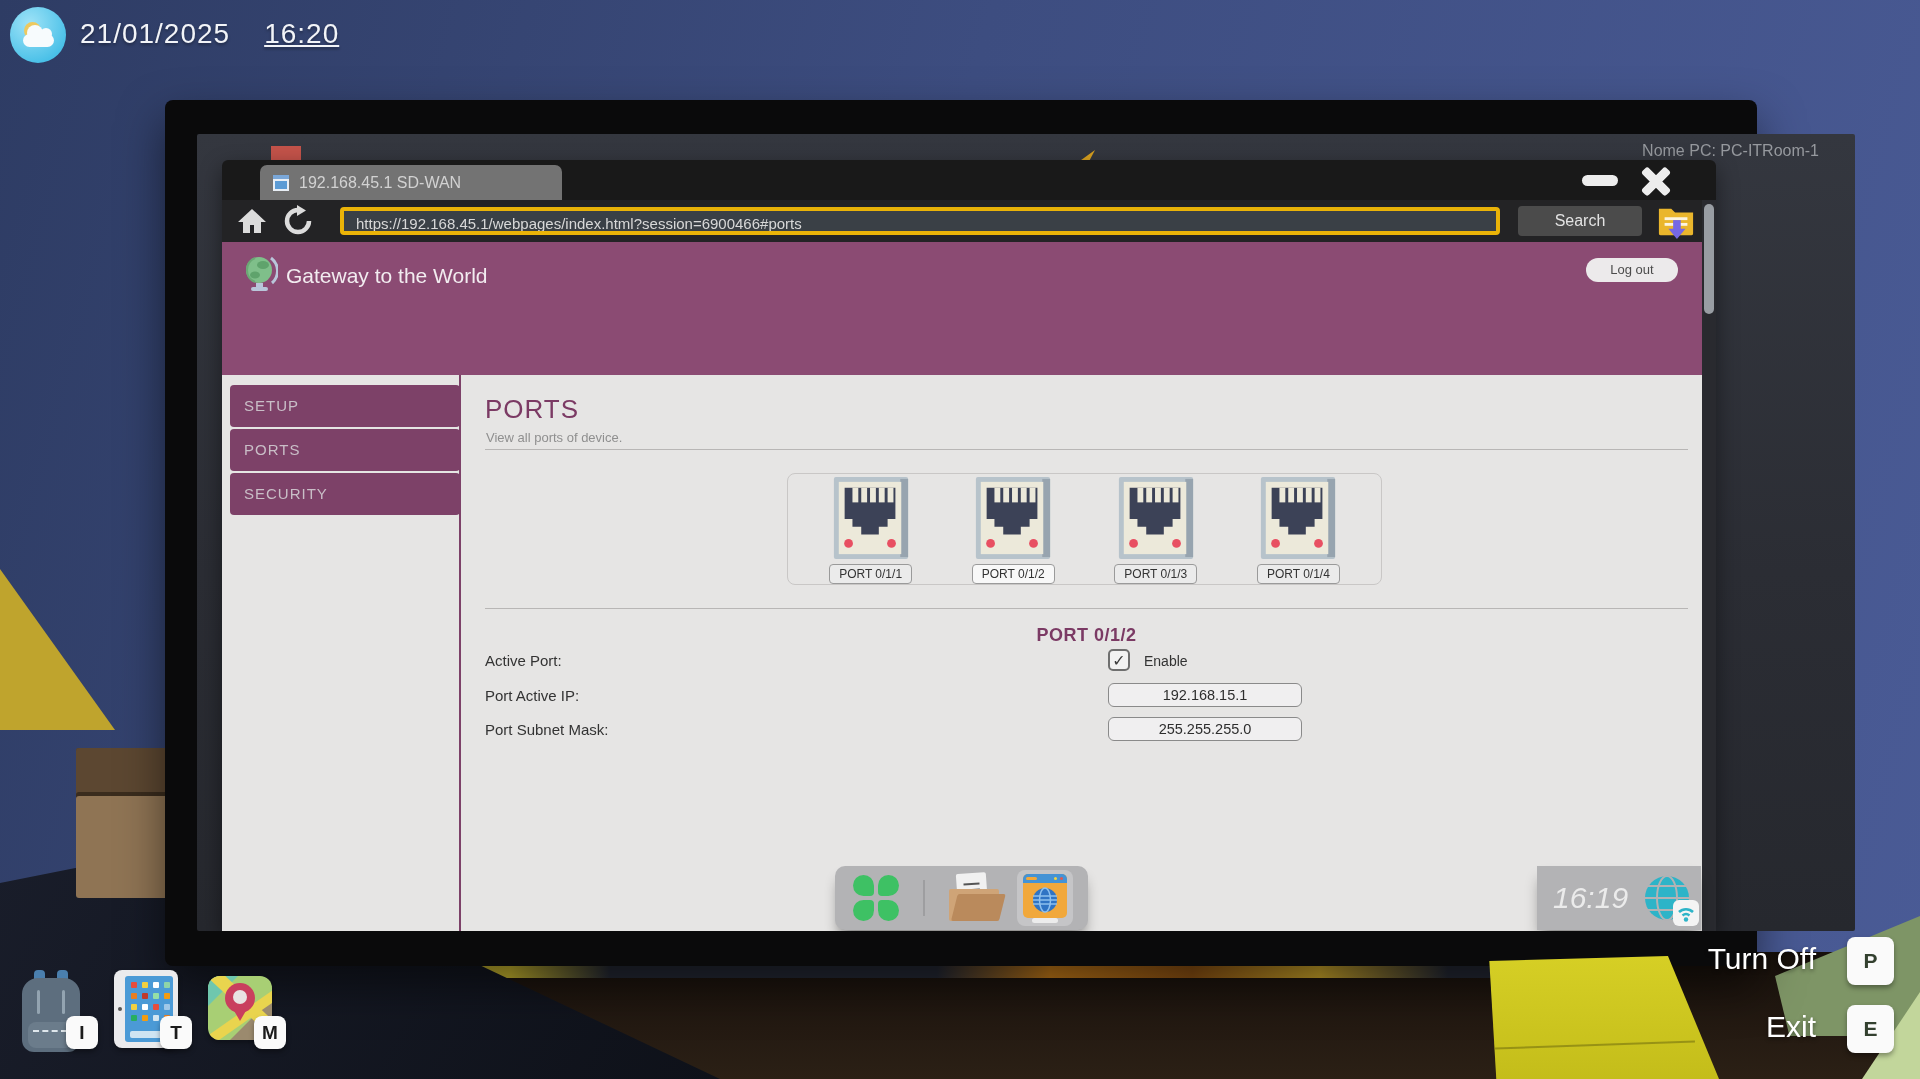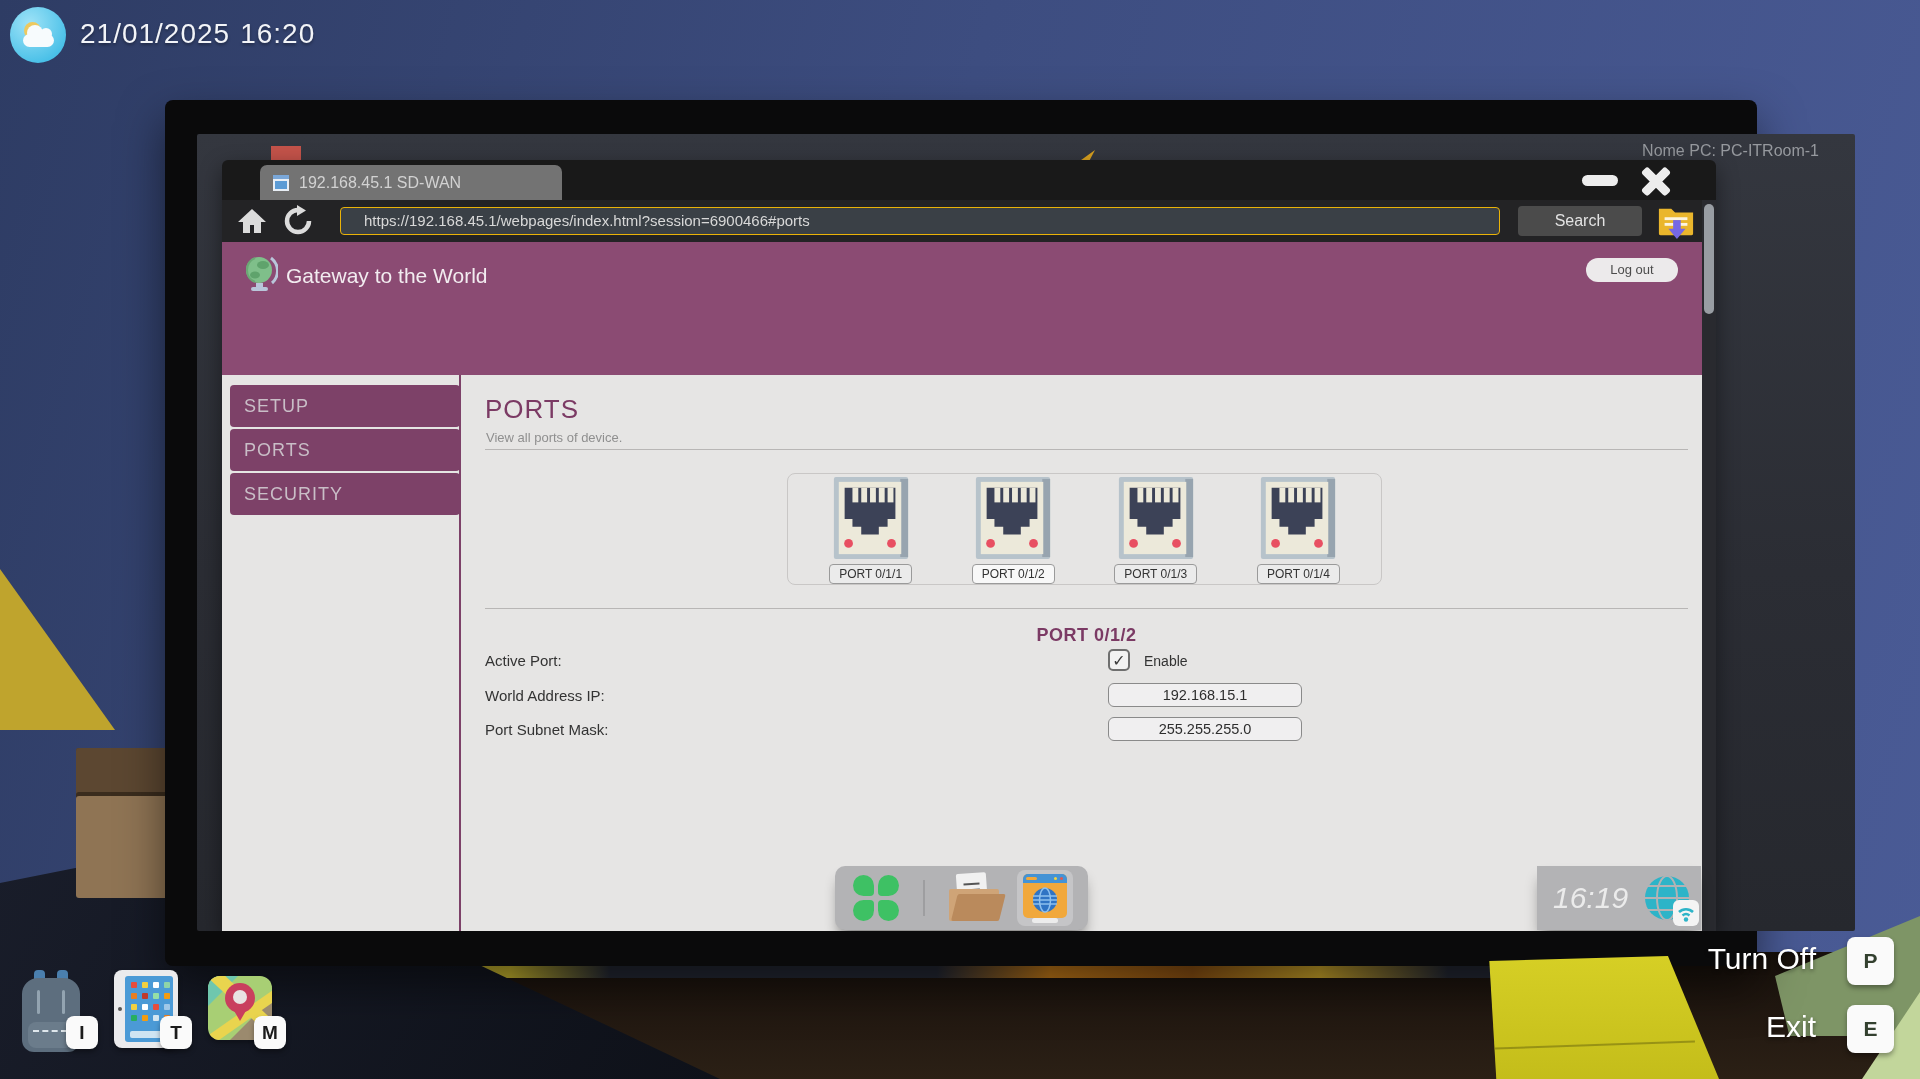--- a/index.html
+++ b/index.html
@@ -38,21 +38,21 @@
 
   
   .hud-weather{left:10px;top:7px;width:56px;height:56px;border-radius:50%;z-index:40;
     background:radial-gradient(circle at 35% 30%,#9fe3f7,#49c0e8 75%);}
   .hud-weather .sun{position:absolute;left:14px;top:15px;width:17px;height:17px;border-radius:50%;background:#edc95f;}
   .hud-weather .cloud{position:absolute;left:13px;top:27px;width:31px;height:13px;border-radius:7px;background:#f7fbfd;}
   .hud-weather .cloud::before{content:"";position:absolute;left:4px;top:-9px;width:16px;height:16px;border-radius:50%;background:#f7fbfd;}
   .hud-weather .cloud::after{content:"";position:absolute;right:2px;top:-6px;width:12px;height:12px;border-radius:50%;background:#f7fbfd;}
   .hud-datetime{left:80px;top:18px;z-index:40;color:#f2f4f8;font-size:28px;letter-spacing:1px;
     text-shadow:0 2px 3px rgba(0,0,0,.35);}
-  .hud-datetime .t{margin-left:10px;}
+  .hud-datetime .t{margin-left:34px;text-decoration:underline;}
   .key-badge{position:absolute;background:#fafafa;border-radius:8px;z-index:41;
     box-shadow:0 3px 5px rgba(0,0,0,.35);display:flex;align-items:center;justify-content:center;
     font-weight:bold;color:#1b1b1b;}
   .kb-small{width:32px;height:33px;font-size:19px;}
   .kb-big{width:47px;height:48px;font-size:21px;color:#33402f;}
   .hud-action{position:absolute;right:104px;width:340px;text-align:right;color:#fff;
     font-size:30px;font-weight:500;z-index:40;text-shadow:0 2px 4px rgba(0,0,0,.45);}
 
   
   .inv-backpack{left:22px;top:970px;width:58px;height:84px;z-index:40;}
@@ -103,39 +103,39 @@
   .bw-tab-title{color:#d2d2d2;font-size:16px;}
   .bw-min{position:absolute;right:98px;top:15px;width:36px;height:11px;background:#ededed;border-radius:6px;}
   .bw-close{position:absolute;right:42px;top:6px;width:36px;height:30px;}
   .bw-close::before,.bw-close::after{content:"";position:absolute;left:1px;top:11px;width:34px;height:9px;
     border-radius:3px;background:#ededed;}
   .bw-close::before{transform:rotate(45deg);} .bw-close::after{transform:rotate(-45deg);}
   .bw-navbar{position:absolute;left:0;top:40px;width:1494px;height:42px;background:#232325;}
   .nav-ico{position:absolute;top:5px;width:32px;height:32px;}
   .home-icon{left:14px;} .refresh-icon{left:60px;}
   .url-bar{position:absolute;left:118px;top:7px;width:1160px;height:28px;background:#3a4046;
-    border:1px solid #eab308;border-radius:4px;color:#d8d8d8;font-size:15px;line-height:26px;
-    padding:0 23px;white-space:nowrap;overflow:hidden;}
+    border:4px solid #eab308;border-radius:4px;color:#d8d8d8;font-size:15px;line-height:26px;
+    padding:0 12px;white-space:nowrap;overflow:hidden;}
   .search-btn{position:absolute;left:1296px;top:6px;width:124px;height:30px;background:#4b4b4b;
     border-radius:4px;color:#e3e3e3;font-size:16px;text-align:center;line-height:30px;}
   .downloads-icon{position:absolute;left:1434px;top:3px;width:40px;height:38px;}
   .bw-scrollbar{position:absolute;right:0;top:40px;width:14px;height:731px;background:#292a2f;}
   .bw-thumb{position:absolute;left:2px;top:4px;width:10px;height:110px;background:#989da3;border-radius:5px;}
 
   
   .bw-page{position:absolute;left:0;top:82px;width:1480px;height:689px;background:var(--page-bg);overflow:hidden;}
   .pg-header{position:absolute;left:0;top:0;width:1480px;height:133px;background:var(--accent-purple);}
   .brand-globe{position:absolute;left:20px;top:12px;}
   .brand-title{position:absolute;left:64px;top:22px;color:#f2ecf0;font-size:21px;}
   .logout-btn{position:absolute;right:24px;top:16px;width:92px;height:24px;background:#eceaeb;
     border-radius:12px;color:#4c4c4c;font-size:13px;text-align:center;line-height:24px;}
   .pg-vline{position:absolute;left:237px;top:133px;width:2px;height:556px;background:var(--sidebar-purple);}
   .pg-sidebar{position:absolute;left:8px;top:143px;width:230px;}
   .side-btn{height:42px;margin-bottom:2px;background:var(--sidebar-purple);border-radius:4px;
-    color:#c9bec7;font-size:18px;letter-spacing:1px;line-height:42px;padding-left:14px;}
+    color:#c9bec7;font-size:15px;letter-spacing:1px;line-height:42px;padding-left:14px;}
   .pg-title{position:absolute;left:263px;top:152px;color:var(--heading-purple);font-size:26px;letter-spacing:1px;}
   .pg-subtitle{position:absolute;left:264px;top:188px;color:#8f8f8f;font-size:13px;}
   .pg-divider{position:absolute;left:263px;width:1203px;height:1px;background:#b8b6b5;}
   .d1{top:207px;} .d2{top:366px;}
   .ports-box{position:absolute;left:565px;top:231px;width:595px;height:112px;border:1px solid #c9c7c6;
     border-radius:8px;display:flex;justify-content:space-evenly;padding-top:3px;}
   .port-item{width:120px;text-align:center;}
   .port-label{display:inline-block;margin-top:1px;height:20px;line-height:19px;padding:0 9px;
     border:1px solid #9a9a9a;border-radius:4px;background:#ebebeb;font-size:12px;color:#333;}
   .port-label.selected{background:#f8f8f8;}
@@ -336,21 +336,21 @@
 
           <div class="pg-divider d2"></div>
           <div class="detail-title">PORT 0/1/2</div>
 
           <div class="form-label r1">Active Port:</div>
           <div class="checkbox checked">
             <span class="tick">✓</span>
           </div>
           <div class="enable-label">Enable</div>
 
-          <div class="form-label r2">World Address IP:</div>
+          <div class="form-label r2">Port Active IP:</div>
           <div class="field f2">192.168.15.1</div>
 
           <div class="form-label r3">Port Subnet Mask:</div>
           <div class="field f3">255.255.255.0</div>
         </div>
 
         <div class="bw-scrollbar">
           <div class="bw-thumb"></div>
         </div>
       </div>

